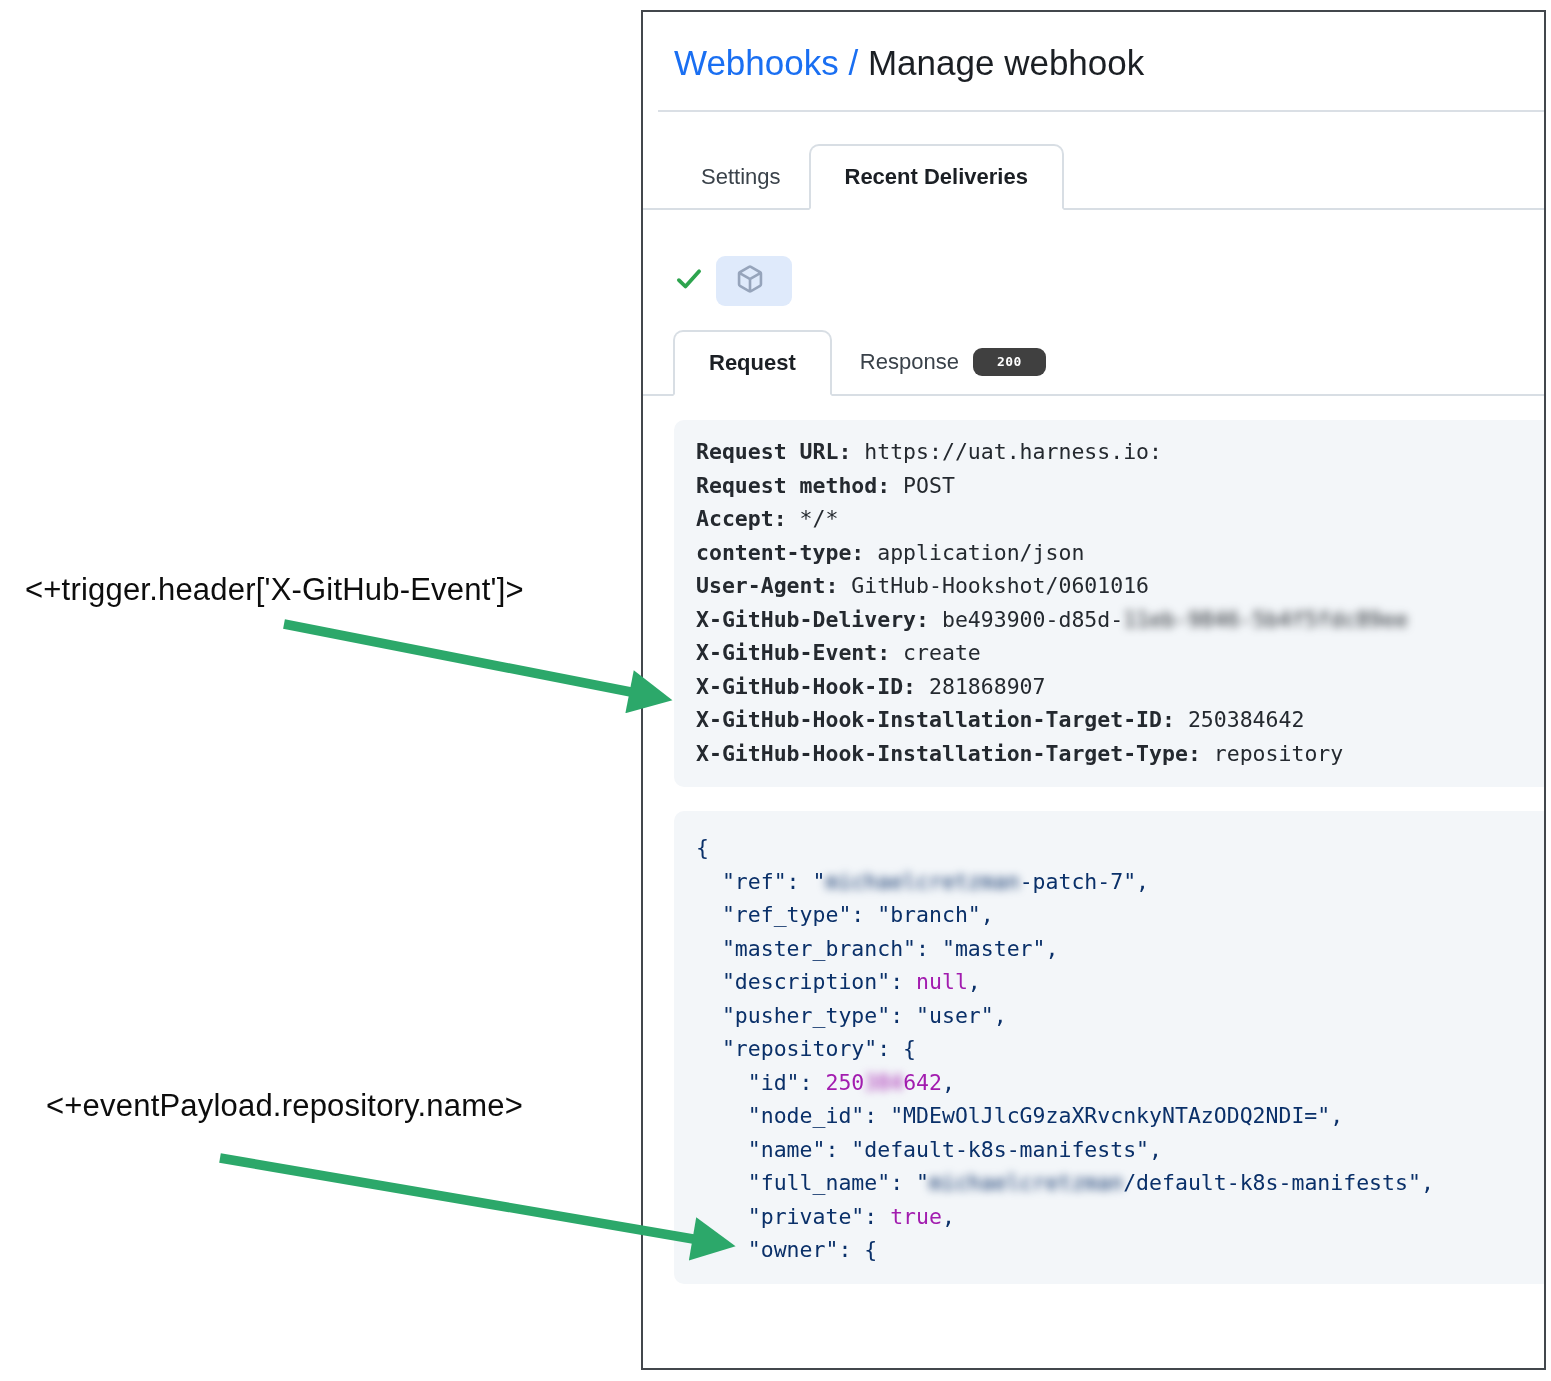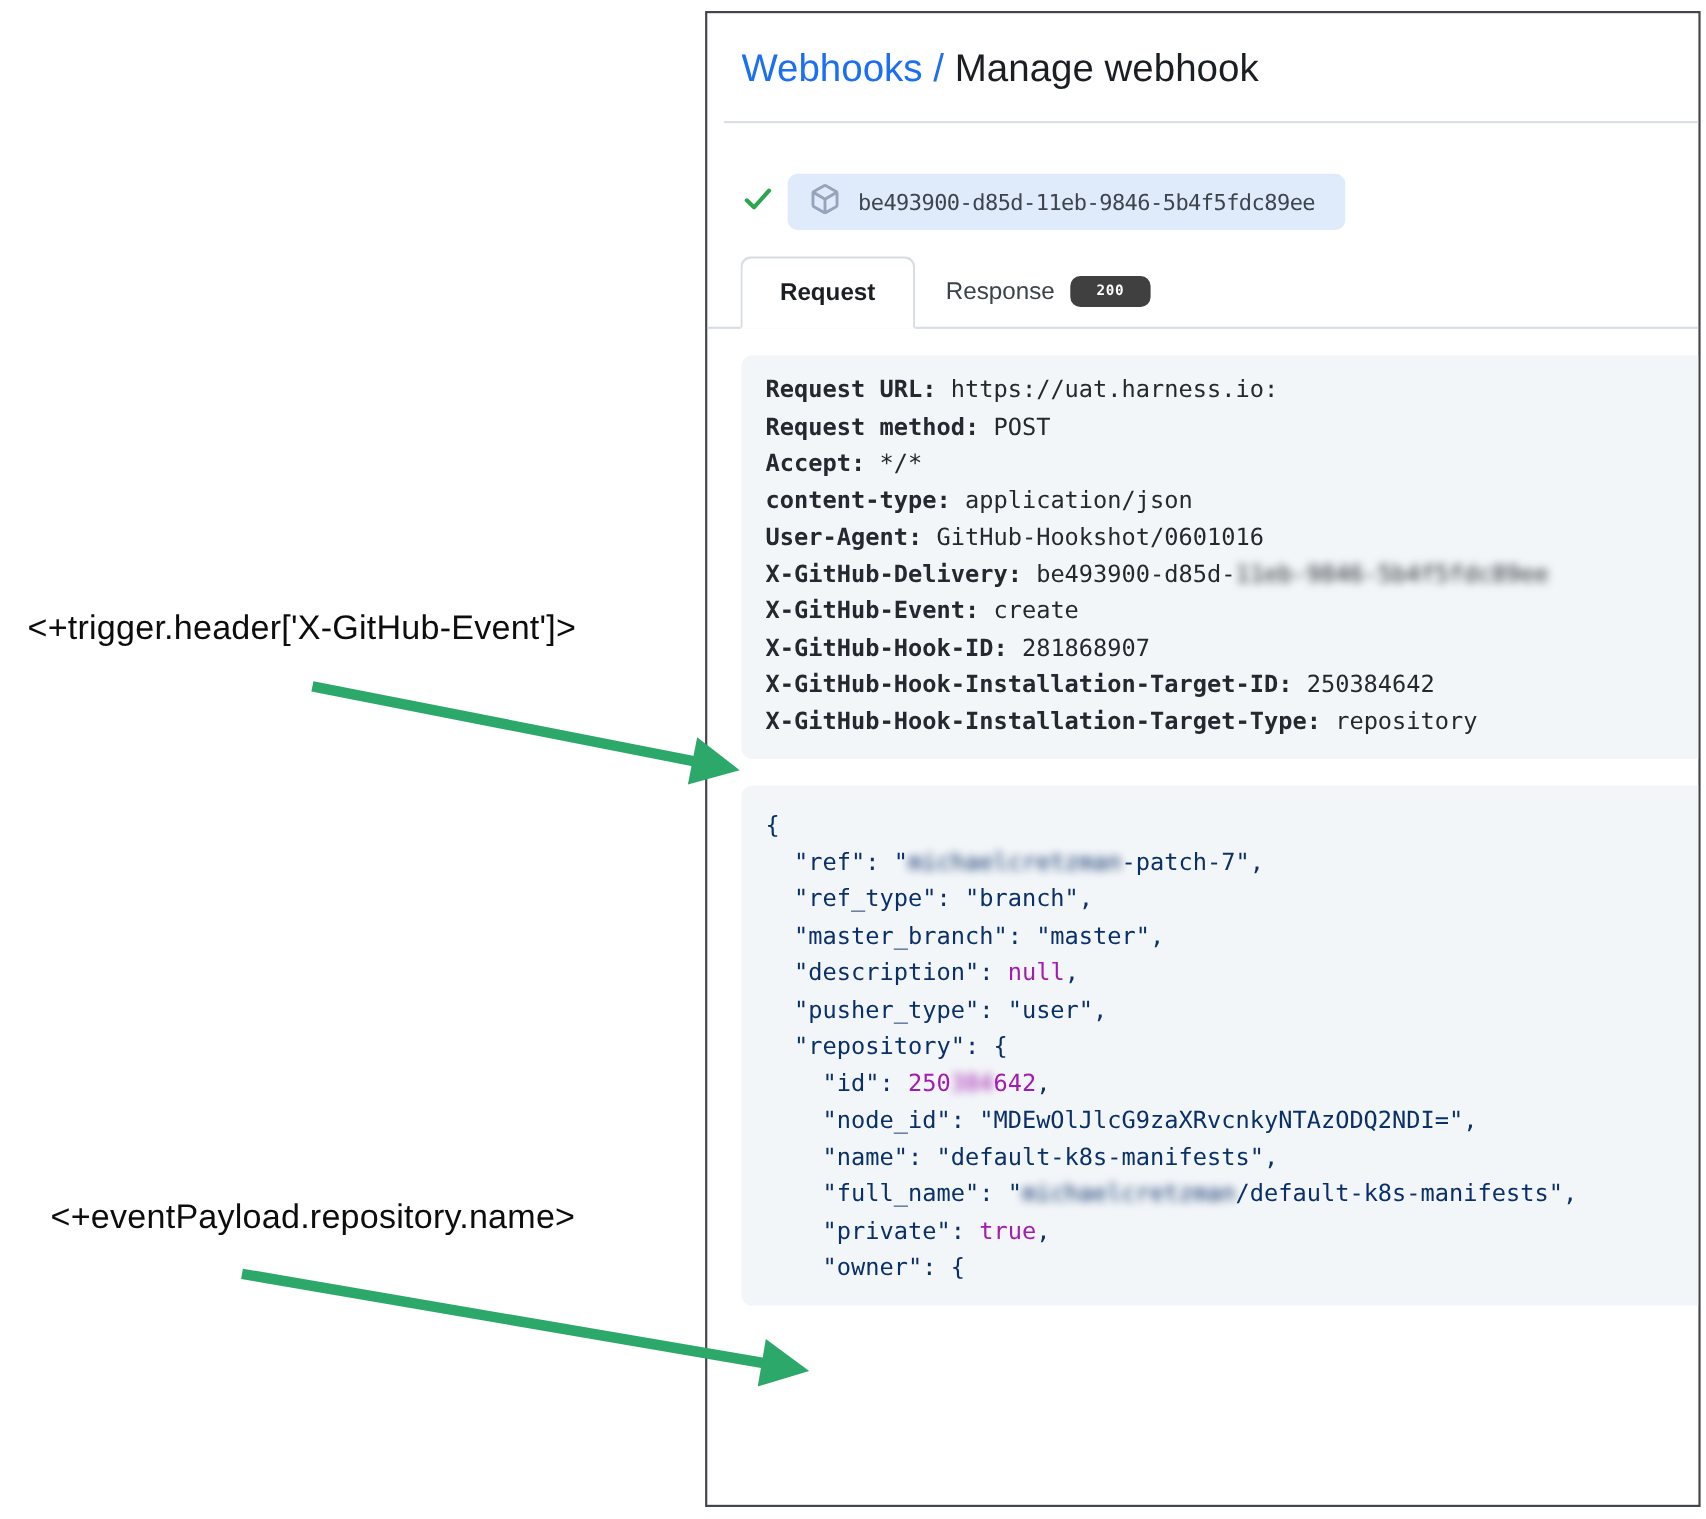--- a/index.html
+++ b/index.html
@@ -8,21 +8,21 @@
     width:1551px; height:1381px; position:relative; overflow:hidden;
     background:#ffffff; font-family:"Liberation Sans", sans-serif;
     color:#1b1f24;
   }
 
   
   .annotation {
     position:absolute; font-size:31px; color:#0d0d0d; letter-spacing:0.2px;
     white-space:nowrap;
   }
-  .ann1 { left:25px; top:553px; }
+  .ann1 { left:25px; top:572px; }
   .ann2 { left:46px; top:1088px; }
   .arrows { position:absolute; left:0; top:0; z-index:6; pointer-events:none; }
 
   
   .panel {
     position:absolute; left:641px; top:10px; width:905px; height:1360px;
     border:2px solid #43474c; background:#ffffff; overflow:hidden; z-index:1;
   }
   .page-title {
     margin:31px 30px 0 31px; font-size:35px; font-weight:400; color:#1b1f24;
@@ -105,34 +105,37 @@
 <div class="panel">
 
   <h1 class="page-title">
     <a class="crumb">Webhooks</a>
     <span class="sep">/</span>
     <span>Manage webhook</span>
   </h1>
 
   <hr class="title-divider">
 
+  <div class="tabnav first">
+    <div class="tab">Settings</div>
+    <div class="tab active">Recent Deliveries</div>
+  </div>
 
   <div class="delivery-row">
     <span>
       <svg width="30" height="30" viewBox="0 0 16 16" fill="none">
         <path d="M2.6 8.6 L6.1 12 L13.4 3.9" stroke="#2da44e" stroke-width="2" stroke-linecap="round" stroke-linejoin="round"></path>
       </svg>
     </span>
     <div class="delivery-pill">
       <span>
         <svg width="28" height="28" viewBox="0 0 16 16" fill="#96a4bb">
           <path fill-rule="evenodd" d="m8.878.392 5.25 3.045c.54.314.872.89.872 1.514v6.098a1.75 1.75 0 0 1-.872 1.514l-5.25 3.045a1.75 1.75 0 0 1-1.756 0l-5.25-3.045A1.75 1.75 0 0 1 1 11.049V4.951c0-.624.332-1.2.872-1.514L7.122.392a1.75 1.75 0 0 1 1.756 0ZM7.875 1.69l-4.63 2.685L8 7.133l4.755-2.758-4.63-2.685a.248.248 0 0 0-.25 0ZM2.5 5.677v5.372c0 .09.047.171.125.216l4.625 2.683V8.432Zm6.25 8.271 4.625-2.683a.25.25 0 0 0 .125-.216V5.677L8.75 8.432Z"></path>
         </svg>
       </span>
-      <span class="pill-id">be493900-d85d-11eb-9846-5b4f5fdc89ee</span>
     </div>
   </div>
 
   <div class="tabnav second">
     <div class="tab active">Request</div>
     <div class="tab">
       <span>Response</span>
       <span class="status-badge">200</span>
     </div>
   </div>

